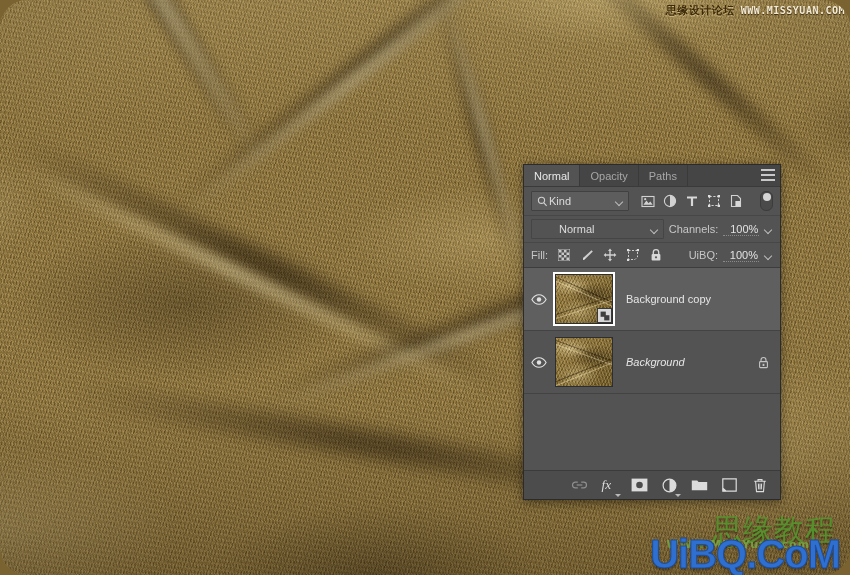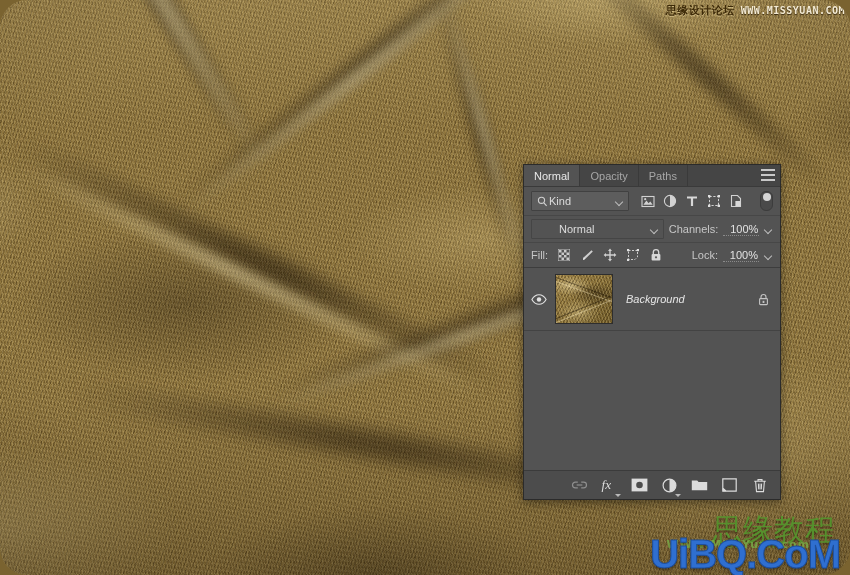--- a/index.html
+++ b/index.html
@@ -324,27 +324,51 @@
             </svg>
         </span>
         <span class="li">
           <svg width="12" height="14" viewBox="0 0 12 14">
               <path d="M3.3 6 V4.3 a2.7 2.7 0 0 1 5.4 0 V6" fill="none" stroke="#d8d8d8" stroke-width="1.3"></path>
               <rect x="1.6" y="6" width="8.8" height="6.6" rx="1" fill="#d8d8d8"></rect>
               <circle cx="6" cy="9.3" r="1.15" fill="#5a5a5a"></circle>
             </svg>
         </span>
       </div>
-      <span class="lbl" style="margin-left:auto;">Lock:</span>
+      <span class="lbl" style="margin-left:auto;">UiBQ:</span>
       <span class="numbox">100%</span>
       <span class="caret"></span>
     </div>
 
     <div class="layer-list">
 
+      <div class="layer selected">
+        <div class="eye">
+          <svg width="16" height="11" viewBox="0 0 16 11">
+              <path d="M8 0.7 C3.6 0.7 0.9 5.5 0.9 5.5 C0.9 5.5 3.6 10.3 8 10.3 C12.4 10.3 15.1 5.5 15.1 5.5 C15.1 5.5 12.4 0.7 8 0.7 Z" fill="none" stroke="#e2e2e2" stroke-width="1.1"></path>
+              <circle cx="8" cy="5.5" r="2.2" fill="#e2e2e2"></circle>
+            </svg>
+        </div>
+        <div class="thumb-wrap">
+          <div class="thumb sel">
+            <div class="t1"></div>
+            <div class="crease" style="top:14px;transform:rotate(24deg);"></div>
+            <div class="crease l" style="top:18px;transform:rotate(24deg);"></div>
+            <div class="crease" style="top:30px;transform:rotate(-18deg);"></div>
+            <div class="crease l" style="top:34px;transform:rotate(-18deg);"></div>
+            <div class="so-badge">
+              <svg width="10" height="10" viewBox="0 0 10 10">
+                  <rect x="0.6" y="0.6" width="5.2" height="5.2" fill="#3f3f3f"></rect>
+                  <rect x="4.2" y="4.2" width="5.2" height="5.2" fill="#3f3f3f"></rect>
+                </svg>
+            </div>
+          </div>
+        </div>
+        <div class="layer-name">Background copy</div>
+      </div>
 
       <div class="layer">
         <div class="eye">
           <svg width="16" height="11" viewBox="0 0 16 11">
               <path d="M8 0.7 C3.6 0.7 0.9 5.5 0.9 5.5 C0.9 5.5 3.6 10.3 8 10.3 C12.4 10.3 15.1 5.5 15.1 5.5 C15.1 5.5 12.4 0.7 8 0.7 Z" fill="none" stroke="#e2e2e2" stroke-width="1.1"></path>
               <circle cx="8" cy="5.5" r="2.2" fill="#e2e2e2"></circle>
             </svg>
         </div>
         <div class="thumb-wrap">
           <div class="thumb">

